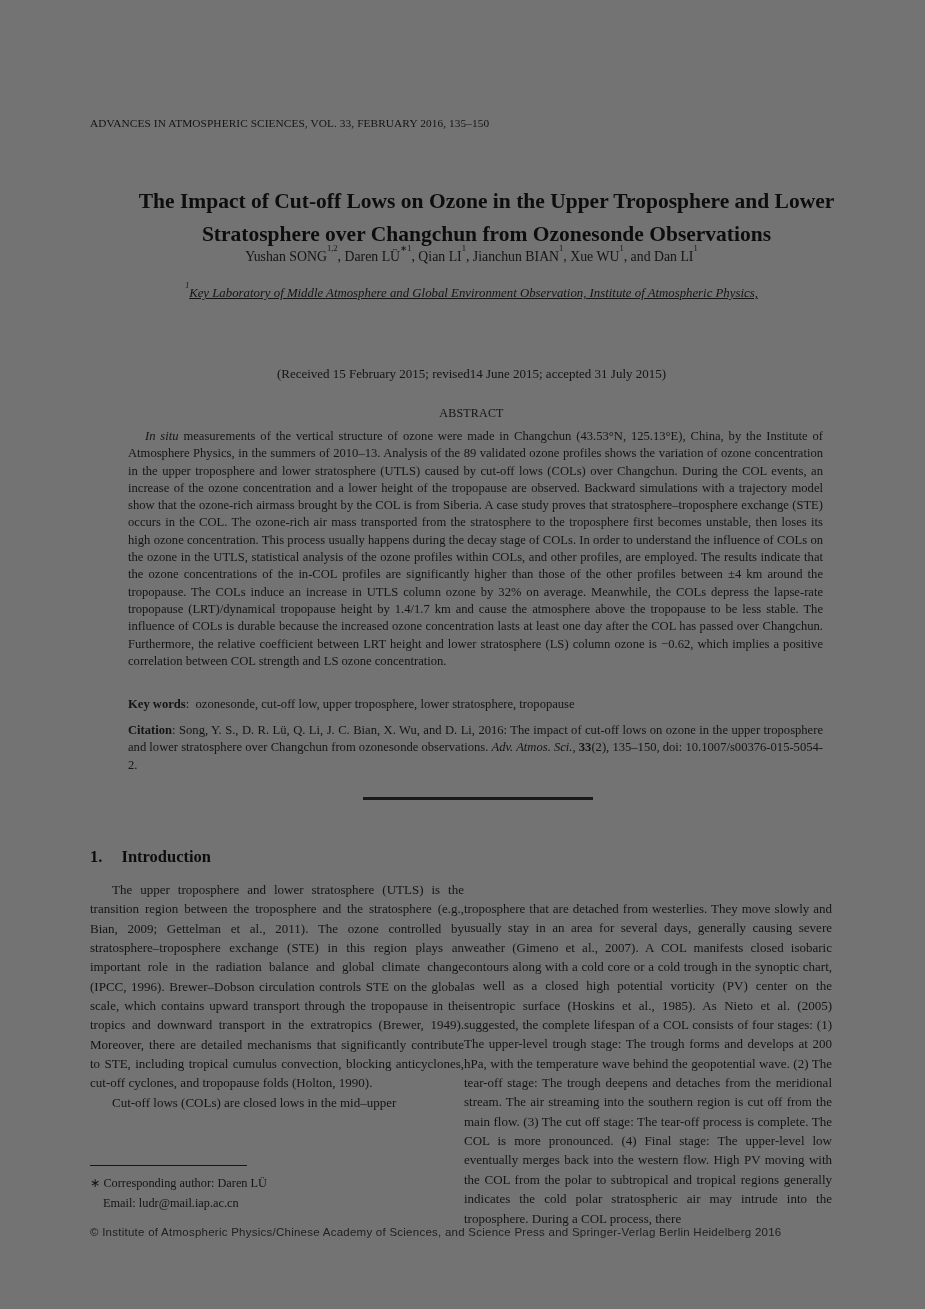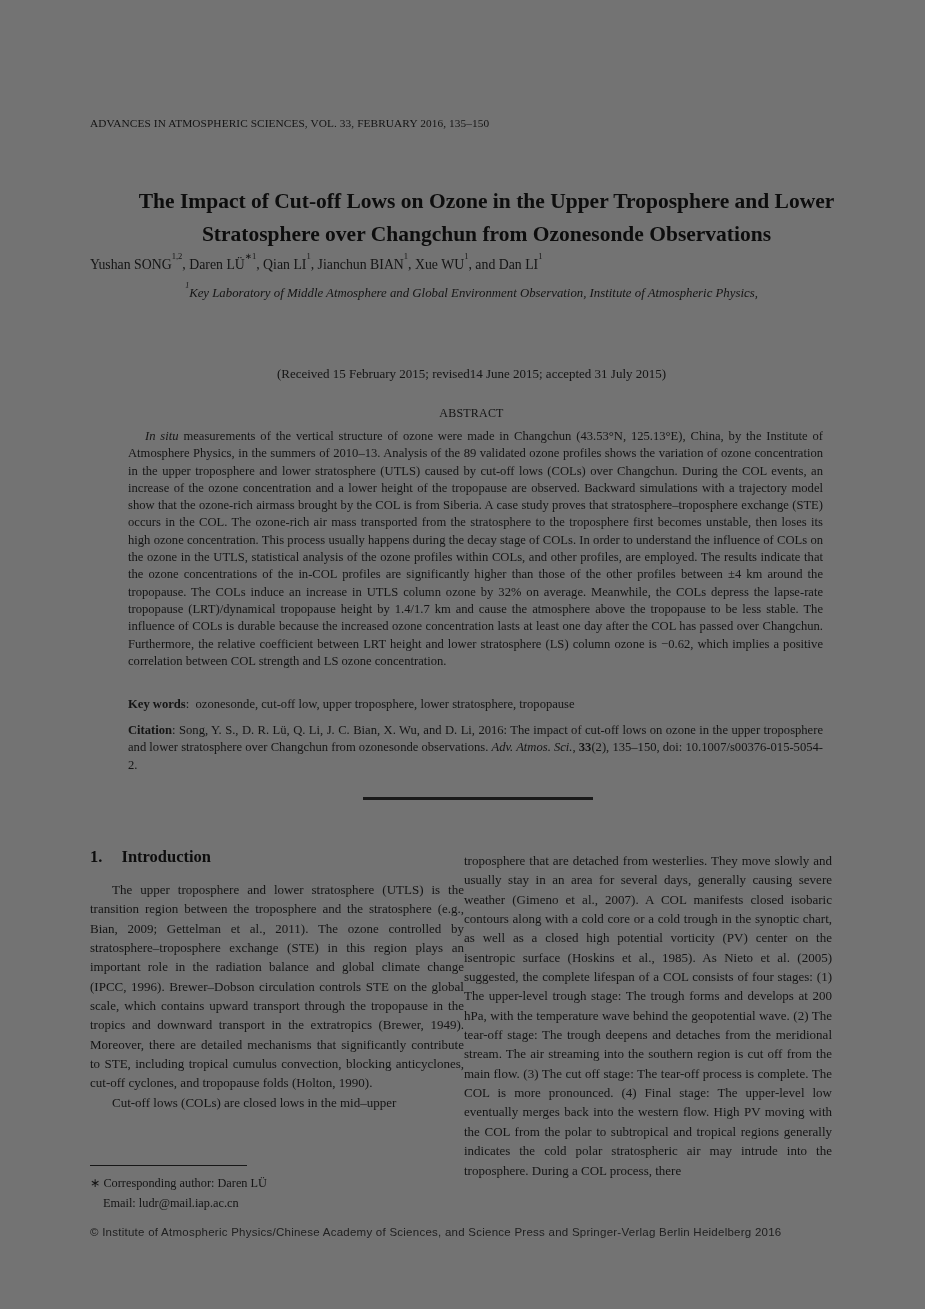--- a/index.html
+++ b/index.html
@@ -41,22 +41,22 @@
     line-height: 32.5px;
     font-weight: bold;
     color: #0d0d0d;
   }
   .title-line { display: block; }
   .authors {
     position: absolute;
     top: 249px;
     left: 90px;
     width: 763px;
+    text-align: center;
     font-size: 13.8px;
-    margin-top: 8px;
   }
   .affiliations {
     position: absolute;
     top: 283px;
     left: 90px;
     width: 763px;
     text-align: center;
     font-size: 12.8px;
     line-height: 21.5px;
   }
@@ -113,21 +113,21 @@
     background: #1a1a1a;
   }
   .columns {
     position: absolute;
     top: 846px;
     left: 90px;
     width: 763px;
     display: flex;
   }
   .col-left  { width: 374px; }
-  .col-right { width: 368px; }
+  .col-right { width: 368px; margin-top: 48px; }
   .section-heading {
     margin: 0 0 12px 0;
     font-size: 16.5px;
     line-height: 22px;
     font-weight: bold;
     color: #0d0d0d;
   }
   .sec-num { margin-right: 15px; }
   .columns p {
     margin: 0;
@@ -171,21 +171,21 @@
   <div class="running-head">ADVANCES IN ATMOSPHERIC SCIENCES, VOL. 33, FEBRUARY 2016, 135–150</div>
 
   <h1 class="paper-title">
     <span class="title-line">The Impact of Cut-off Lows on Ozone in the Upper Troposphere and Lower</span>
     <span class="title-line">Stratosphere over Changchun from Ozonesonde Observations</span>
   </h1>
 
   <div class="authors"><span>Yushan SONG</span><sup>1,2</sup><span>, Daren LÜ</span><sup>∗1</sup><span>, Qian LI</span><sup>1</sup><span>, Jianchun BIAN</span><sup>1</sup><span>, Xue WU</span><sup>1</sup><span>, and Dan LI</span><sup>1</sup></div>
 
   <div class="affiliations">
-    <div class="affil"><sup style="font-style: italic;">1</sup><span style="font-style: italic;">Key Laboratory of Middle Atmosphere and Global Environment Observation, Institute of Atmospheric Physics,</span></div>
+    <div class="affil"><sup style="font-style: italic;">1</sup><span style="font-style: italic; text-decoration: underline;">Key Laboratory of Middle Atmosphere and Global Environment Observation, Institute of Atmospheric Physics,</span></div>
   </div>
 
   <div class="received">(Received 15 February 2015; revised14 June 2015; accepted 31 July 2015)</div>
 
   <div class="abstract-head">ABSTRACT</div>
 
   <div class="abstract-body"><span style="font-style: italic;">In situ</span><span> measurements of the vertical structure of ozone were made in Changchun (43.53°N, 125.13°E), China, by the Institute of Atmosphere Physics, in the summers of 2010–13. Analysis of the 89 validated ozone profiles shows the variation of ozone concentration in the upper troposphere and lower stratosphere (UTLS) caused by cut-off lows (COLs) over Changchun. During the COL events, an increase of the ozone concentration and a lower height of the tropopause are observed. Backward simulations with a trajectory model show that the ozone-rich airmass brought by the COL is from Siberia. A case study proves that stratosphere–troposphere exchange (STE) occurs in the COL. The ozone-rich air mass transported from the stratosphere to the troposphere first becomes unstable, then loses its high ozone concentration. This process usually happens during the decay stage of COLs. In order to understand the influence of COLs on the ozone in the UTLS, statistical analysis of the ozone profiles within COLs, and other profiles, are employed. The results indicate that the ozone concentrations of the in-COL profiles are significantly higher than those of the other profiles between ±4 km around the tropopause. The COLs induce an increase in UTLS column ozone by 32% on average. Meanwhile, the COLs depress the lapse-rate tropopause (LRT)/dynamical tropopause height by 1.4/1.7 km and cause the atmosphere above the tropopause to be less stable. The influence of COLs is durable because the increased ozone concentration lasts at least one day after the COL has passed over Changchun. Furthermore, the relative coefficient between LRT height and lower stratosphere (LS) column ozone is −0.62, which implies a positive correlation between COL strength and LS ozone concentration.</span></div>
 
   <div class="keywords"><span style="font-weight: bold;">Key words</span><span>: ozonesonde, cut-off low, upper troposphere, lower stratosphere, tropopause</span></div>
 

